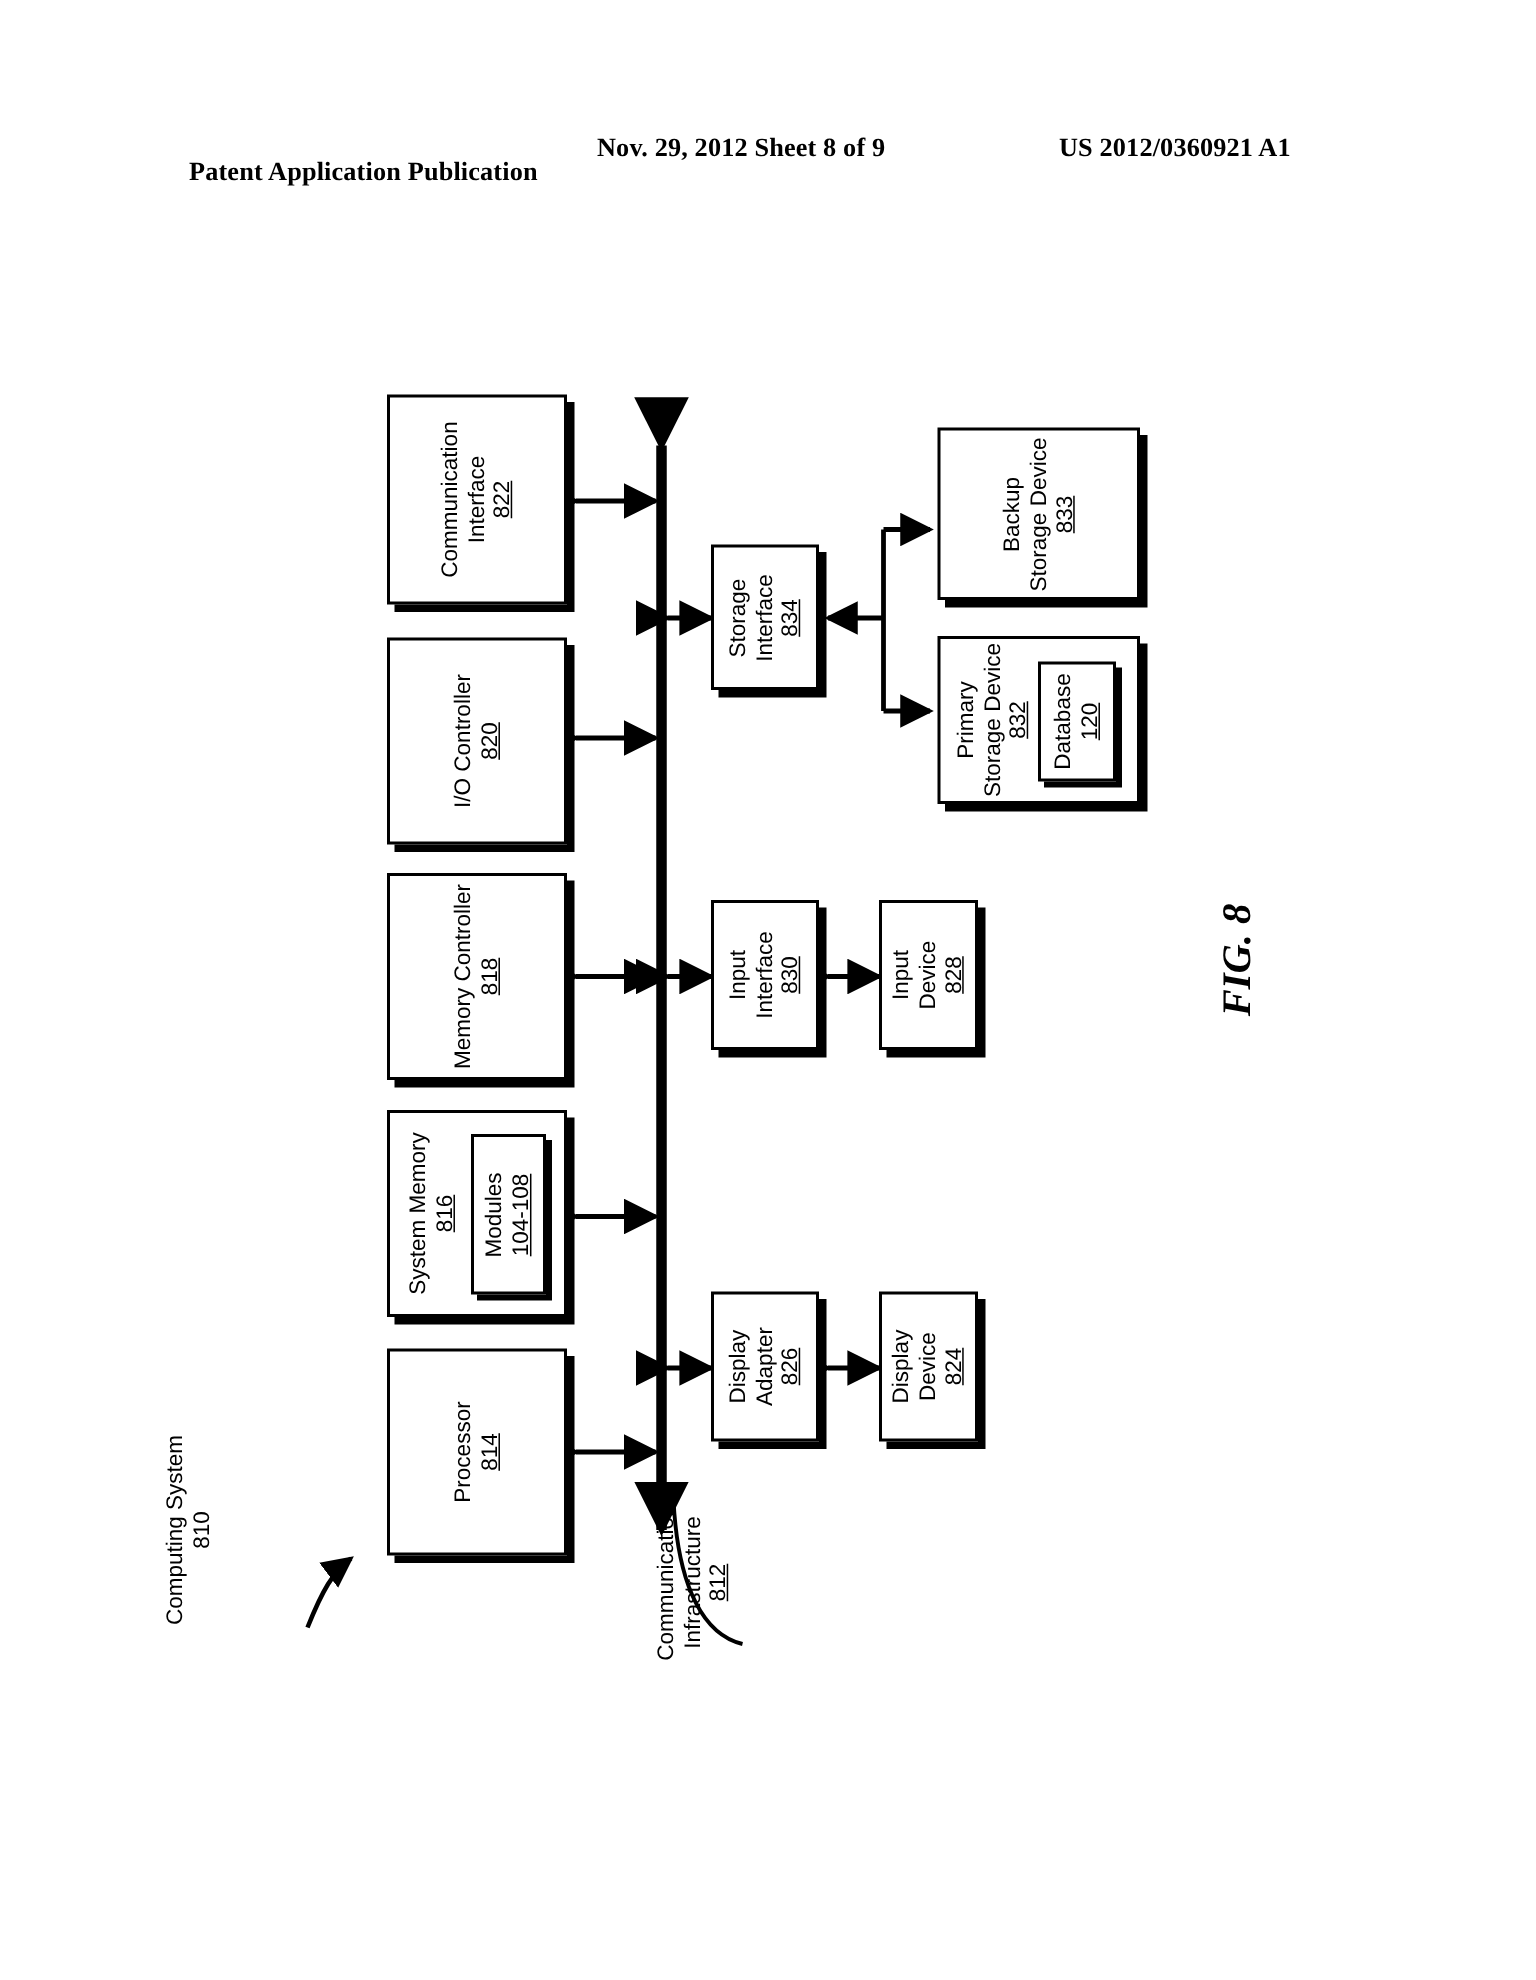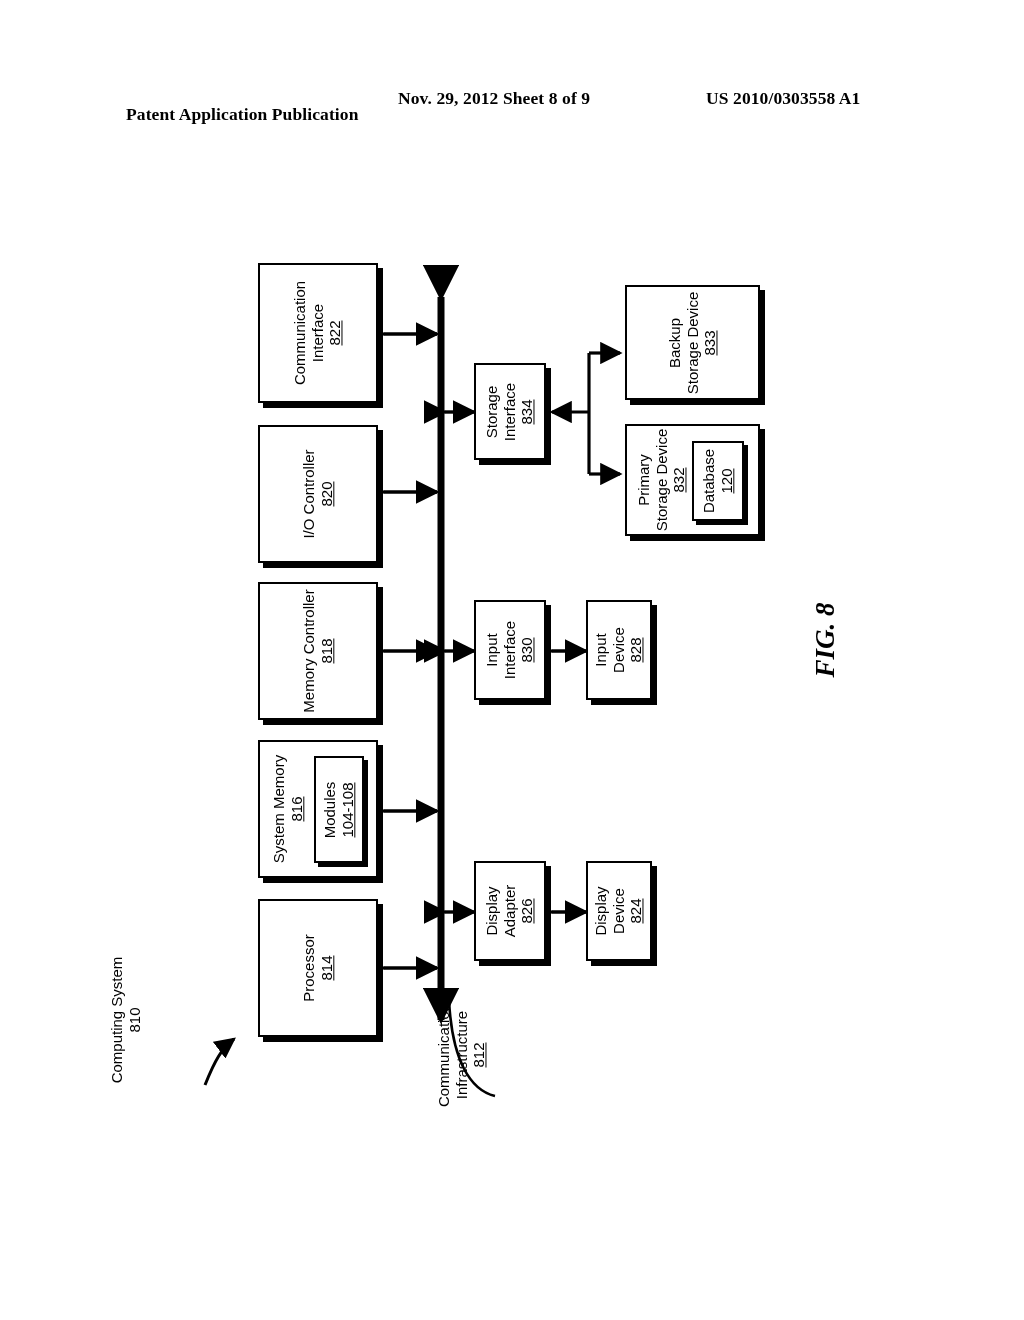--- a/index.html
+++ b/index.html
@@ -113,21 +113,21 @@
     white-space: nowrap;
     z-index: 7;
   }
 </style>
 </head>
 <body>
 
 <div id="page-header">
   <span class="hdr-pub">Patent Application Publication</span>
   <span class="hdr-date">Nov. 29, 2012  Sheet 8 of 9</span>
-  <span class="hdr-num">US 2010/0303558 A1</span>
+  <span class="hdr-num">US 2012/0360921 A1</span>
 </div>
 
 <div id="figure">
 
   <svg width="1024" height="1320">
     <defs>
       <marker id="ah" markerWidth="7" markerHeight="7" refX="6.2" refY="3.5" orient="auto" markerUnits="strokeWidth">
         <path d="M0,0 L7,3.5 L0,7 z" fill="#000"></path>
       </marker>
       <marker id="ahb" markerWidth="5.2" markerHeight="5.2" refX="4.6" refY="2.6" orient="auto" markerUnits="strokeWidth">

